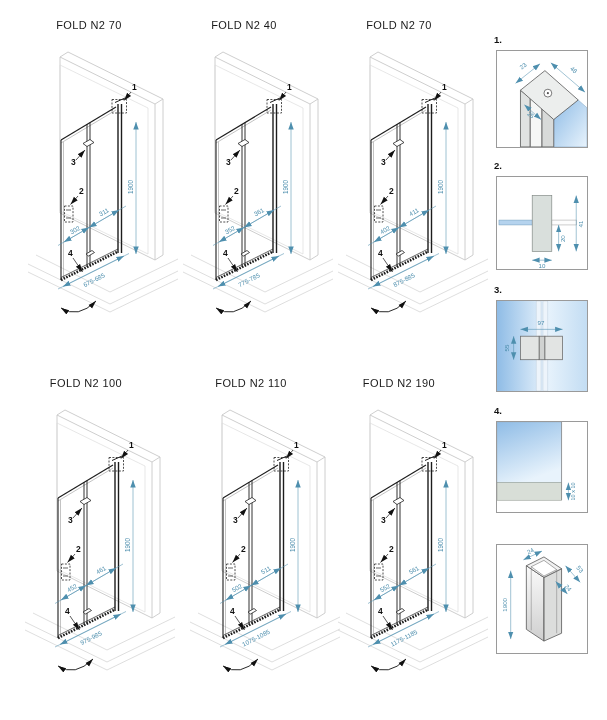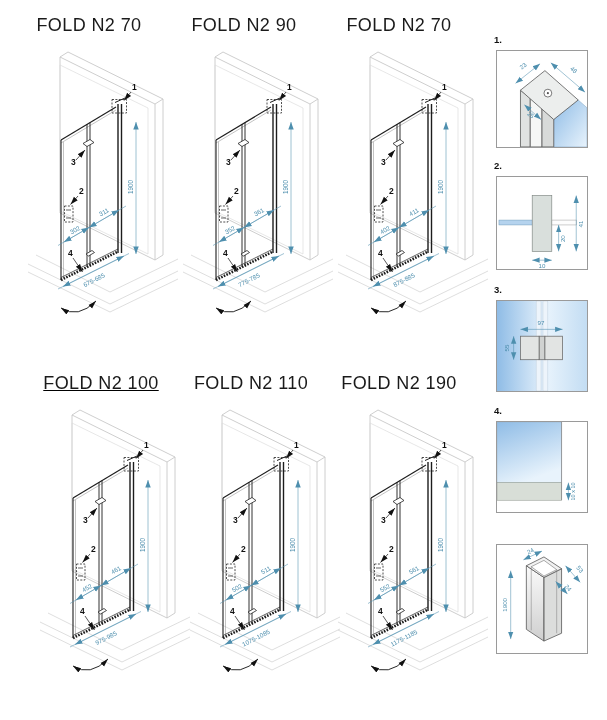--- a/index.html
+++ b/index.html
@@ -3,21 +3,21 @@
 <meta charset="utf-8">
 <style>
   :root{
     --dimension:#4e8fae; --line:#1c1c1c; --wall:#c8c8c8; --floor:#d6d6d6;
     --glass_dark:#8fbce6; --glass_light:#e8f3fc;
   }
   *{box-sizing:border-box;margin:0;padding:0}
   body{background:#fff;font-family:"Liberation Sans",sans-serif}
   #stage{position:relative;width:607px;height:720px;background:#fff;overflow:hidden}
   .cell{position:absolute;width:150px}
-  .cell .title{width:150px;margin-left:-14px;text-align:center;font-size:18px;
+  .cell .title{width:150px;margin-left:-14px;text-align:center;font-size:11px;
     letter-spacing:.4px;color:#1a1a1a;height:26px;line-height:22px;white-space:nowrap}
   .cell svg.draw{display:block;width:150px;height:320px;overflow:hidden}
 
   
   .wall polygon,.wall polyline,.wall line{fill:none;stroke:var(--wall);stroke-width:.9}
   .wall .inner{stroke:#dcdcdc;stroke-width:.7}
   .floor polyline{fill:none;stroke:var(--floor);stroke-width:.8}
   .door line{stroke:var(--line)}
   .w13{stroke-width:1.4}.w12{stroke-width:1.1}.w10{stroke-width:1}.w09{stroke-width:.9}.w08{stroke-width:.7}
   .thin{stroke:#787878 !important;stroke-width:.45}
@@ -208,21 +208,21 @@
         <text class="dt" text-anchor="middle" transform="translate(48,192) rotate(-29)">302</text>
         <line x1="30" y1="249" x2="101" y2="213.5" class="dl"></line>
         <line x1="35" y1="246.5" x2="96" y2="216" class="dl" marker-start="url(#da)" marker-end="url(#da)"></line>
         <text class="dt" text-anchor="middle" transform="translate(67,242) rotate(-27)">675-685</text>
       </g>
       <path d="M33,268 Q50,279 68,261" class="swing" marker-start="url(#ka)" marker-end="url(#ka)"></path>
     </svg>
   </div>
 
   <div class="cell" style="left: 183px; top: 14px;">
-    <div class="title">FOLD N2 90</div>
+    <div class="title">FOLD N2 40</div>
     <svg class="draw" viewBox="0 0 150 320">
       <g class="wall">
         <polygon points="32,17 127,64 127,220 32,173"></polygon>
         <polyline points="32,17 40,12 135,59 135,215 127,220"></polyline>
         <line x1="127" y1="64" x2="135" y2="59"></line>
         <polygon points="32,25 120,68 120,214 32,171" class="inner"></polygon>
       </g>
       <g class="floor">
         <polyline points="8,215 82,252 150,219"></polyline>
         <polyline points="0,224 82,264 150,231"></polyline>
@@ -329,21 +329,21 @@
         <text class="dt" text-anchor="middle" transform="translate(77,174) rotate(-29)">411</text>
         <text class="dt" text-anchor="middle" transform="translate(48,192) rotate(-29)">402</text>
         <line x1="30" y1="249" x2="101" y2="213.5" class="dl"></line>
         <line x1="35" y1="246.5" x2="96" y2="216" class="dl" marker-start="url(#da)" marker-end="url(#da)"></line>
         <text class="dt" text-anchor="middle" transform="translate(67,242) rotate(-27)">875-885</text>
       </g>
       <path d="M33,268 Q50,279 68,261" class="swing" marker-start="url(#ka)" marker-end="url(#ka)"></path>
     </svg>
   </div>
 
-  <div class="cell" style="left: 40px; top: 372px; text-decoration: underline;">
+  <div class="cell" style="left: 25px; top: 372px;">
     <div class="title">FOLD N2 100</div>
     <svg class="draw" viewBox="0 0 150 320">
       <g class="wall">
         <polygon points="32,17 127,64 127,220 32,173"></polygon>
         <polyline points="32,17 40,12 135,59 135,215 127,220"></polyline>
         <line x1="127" y1="64" x2="135" y2="59"></line>
         <polygon points="32,25 120,68 120,214 32,171" class="inner"></polygon>
       </g>
       <g class="floor">
         <polyline points="8,215 82,252 150,219"></polyline>

